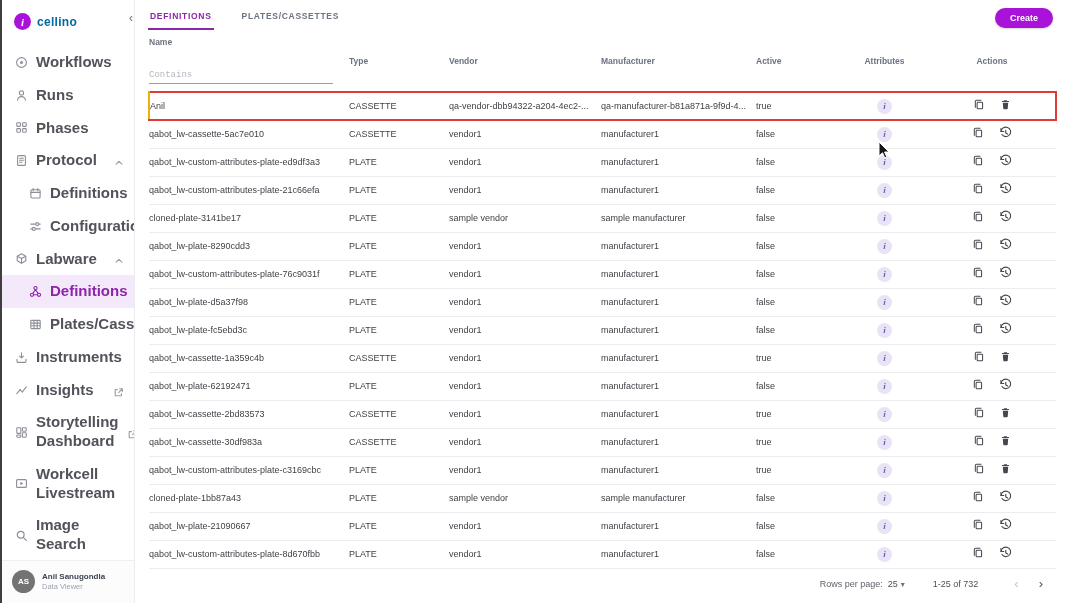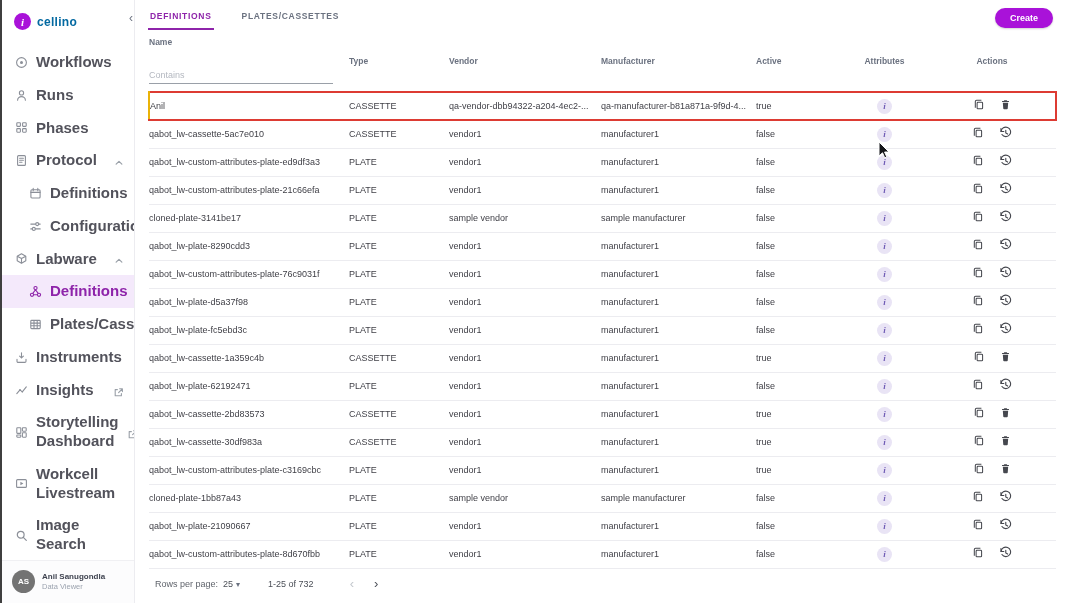--- a/index.html
+++ b/index.html
@@ -36,32 +36,32 @@
   .tab { font-size: 8.5px; font-weight: 700; letter-spacing: .7px; color: #6b7280; padding: 4px 2px 7px; cursor: pointer; border-bottom: 2px solid transparent; }
   .tab.active { color: #8e24aa; border-bottom-color: #8e24aa; }
   .create-btn { margin-left: auto; margin-top: 1px; background: #a912d9; color: #fff; border: none; border-radius: 12px; padding: 5px 15px; font-size: 9px; font-weight: 700; font-family: inherit; cursor: pointer; box-shadow: 0 1px 2px rgba(0,0,0,.18); }
 
   .table-wrap { flex: 1; padding: 2px 14px 0 13px; }
   table { width: 100%; border-collapse: collapse; table-layout: fixed; }
   thead th { text-align: left; vertical-align: middle; font-size: 8.5px; font-weight: 700; color: #6b7280; padding: 6px 8px 7px 0; border-bottom: 1px solid #e4e4e9; }
   thead th.center { text-align: center; }
   thead th.name-col { vertical-align: top; padding-top: 5px; }
   .th-label { margin-bottom: 21px; }
-  .filter { width: 96%; border: none; border-bottom: 1px solid #9aa0a8; font-size: 9px; padding: 2px 0 3px; font-family: Liberation Sans, sans-serif; color: #3f3f46; outline: none; background: transparent; }
+  .filter { width: 96%; border: none; border-bottom: 1px solid #9aa0a8; font-size: 9px; padding: 2px 0 3px; font-family: Liberation Mono, monospace; color: #3f3f46; outline: none; background: transparent; }
   .filter::placeholder { color: #b4b8c0; font-weight: 400; }
   tbody td { font-size: 9px; color: #3f3f46; height: 28px; padding: 0 8px 0 0; border-bottom: 1px solid #ececf0; white-space: nowrap; overflow: hidden; text-overflow: ellipsis; }
   tbody td.center { text-align: center; }
   tr.highlighted td { border-top: 2px solid #dd3b33; border-bottom: 2px solid #dd3b33; }
   tr.highlighted td:first-child { border-left: 2px solid #eab308; }
   tr.highlighted td:last-child { border-right: 2px solid #dd3b33; }
   .info-btn { width: 15px; height: 15px; border-radius: 50%; border: none; background: #e9e4f5; color: #6f5bb5; font-family: "Liberation Serif", serif; font-style: italic; font-weight: 700; font-size: 9px; display: inline-flex; align-items: center; justify-content: center; cursor: pointer; vertical-align: middle; }
   .action-btn { background: none; border: none; padding: 1px 2px; cursor: pointer; color: #45474e; vertical-align: middle; }
   .action-btn + .action-btn { margin-left: 11px; }
 
-  .pagination { display: flex; align-items: center; justify-content: flex-start; padding: 9px 20px 13px; font-size: 9px; color: #60646c; }
+  .pagination { display: flex; align-items: center; justify-content: flex-end; padding: 9px 20px 13px; font-size: 9px; color: #60646c; }
   .pg-label { margin-right: 5px; }
   .rpp { display: inline-flex; align-items: center; gap: 3px; margin-right: 28px; cursor: pointer; color: #4b4f57; }
   .caret { font-size: 8px; color: #6b7280; }
   .pg-range { margin-right: 30px; color: #4b4f57; }
   .pg-btn { background: none; border: none; font-size: 13px; line-height: 12px; cursor: pointer; padding: 0 6px; }
   .pg-btn.prev { color: #c3c7cd; }
   .pg-btn.next { color: #4b4f57; margin-left: 8px; }
 
   .cursor { position: absolute; left: 878px; top: 141px; z-index: 20; pointer-events: none; }
 </style>

